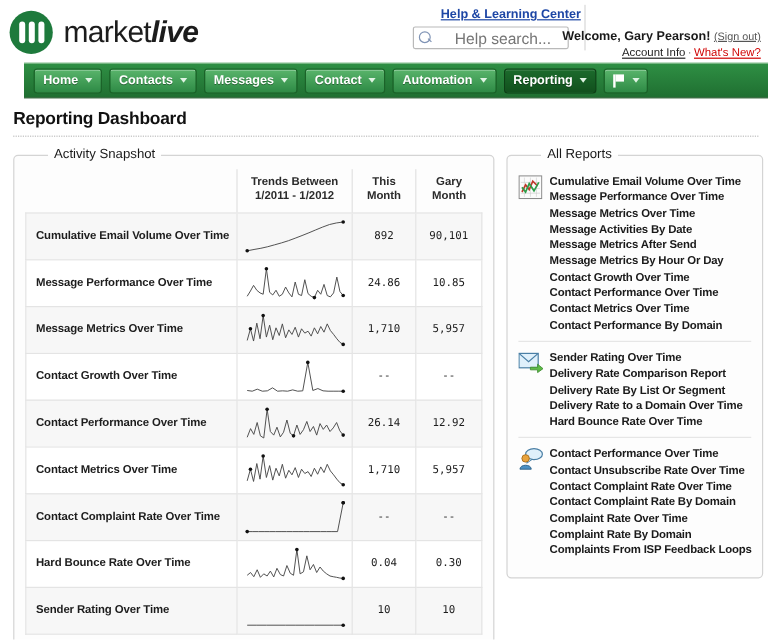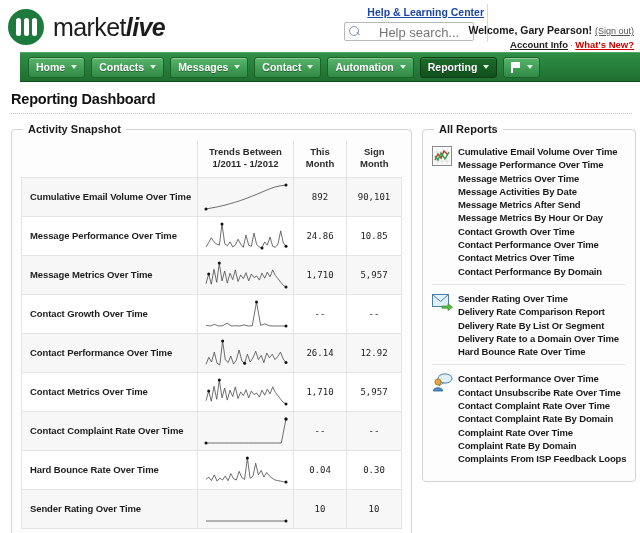--- a/index.html
+++ b/index.html
@@ -138,27 +138,27 @@
     font-size: 9px;
     color: #555;
   }
   .acct-line {
     margin-top: 3px;
     font-size: 9.5px;
     white-space: nowrap;
   }
   .acct-line a.acct {
     color: #222;
-    font-weight: bold;
+    font-weight: normal;
     text-decoration: underline;
   }
   .acct-line .sep { color: #777; margin: 0 2px; }
   .acct-line a.whatsnew {
     color: #d00000;
-    font-weight: bold;
+    font-weight: normal;
     text-decoration: underline;
   }
 
   
   .navbar {
     height: 28px;
     background: linear-gradient(#2f8f44, #1f6f31);
     border-top: 1px solid #55a564;
     border-bottom: 1px solid #14501f;
     display: flex;
@@ -239,24 +239,24 @@
   fieldset.panel {
     margin: 0;
     border: 1px solid #d4d4d4;
     border-radius: 4px;
     background: #fdfdfd;
     padding: 6px 9px 9px 9px;
     box-sizing: border-box;
   }
   fieldset.panel > legend {
     font-size: 11px;
-    font-weight: bold;
+    font-weight: normal;
     color: #1a1a1a;
     padding: 0 5px;
-    margin-left: 2px;
+    margin-left: 19px;
   }
   .panel-left { width: 400px; }
   .panel-right { width: 211px; }
 
   
   table.snapshot {
     width: 100%;
     border-collapse: collapse;
     table-layout: fixed;
   }
@@ -411,21 +411,21 @@
           <col class="col-last">
       </colgroup>
       <thead>
         <tr>
           <th class="col-name"></th>
           <th>
             <div>Trends Between</div>
             <div>1/2011 - 1/2012</div>
           </th>
           <th>This Month</th>
-          <th>Sign Month</th>
+          <th>Gary Month</th>
         </tr>
       </thead>
       <tbody>
           <tr class="shaded">
             <td class="name">Cumulative Email Volume Over Time</td>
             <td class="spark">
               <svg width="86" height="30" viewBox="0 0 86 30">
                 <path d="M3.0 27.0 L8.7 25.9 L14.4 24.9 L20.1 23.6 L25.9 22.0 L31.6 20.4 L37.3 18.6 L43.0 16.5 L48.7 14.3 L54.4 12.0 L60.1 9.6 L65.9 7.2 L71.6 5.1 L77.3 3.8 L83.0 3.0" fill="none" stroke="#4a4a4a" stroke-width="0.8"></path>
                 <circle cx="3.0" cy="27.0" r="1.5" fill="#111"></circle>
                 <circle cx="83.0" cy="3.0" r="1.5" fill="#111"></circle>

